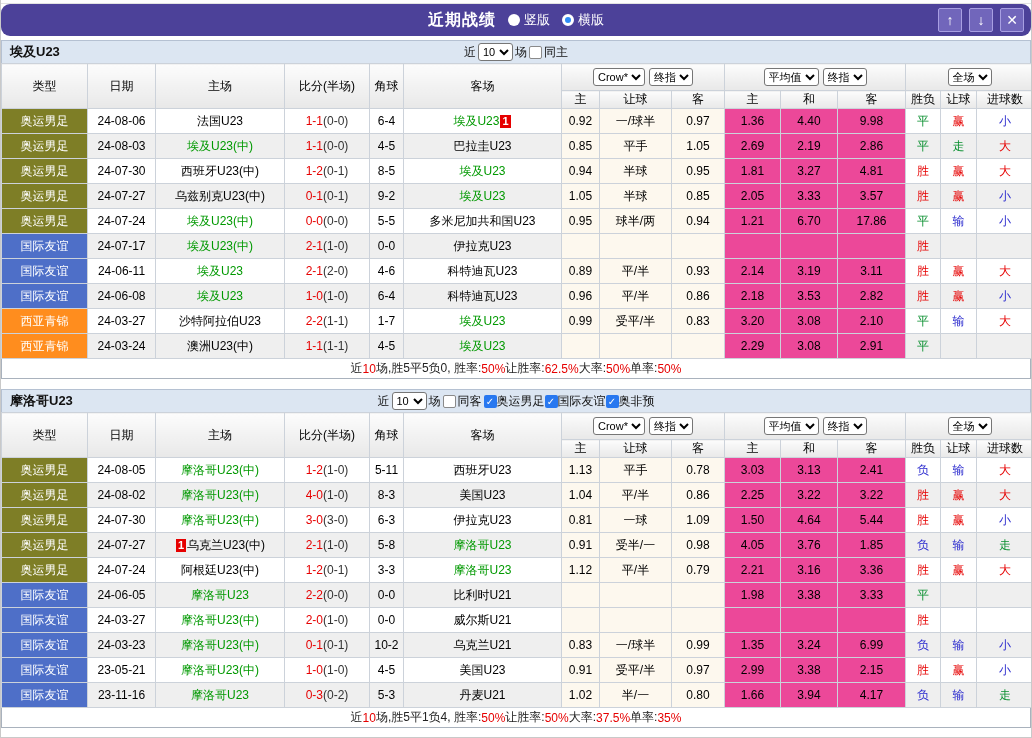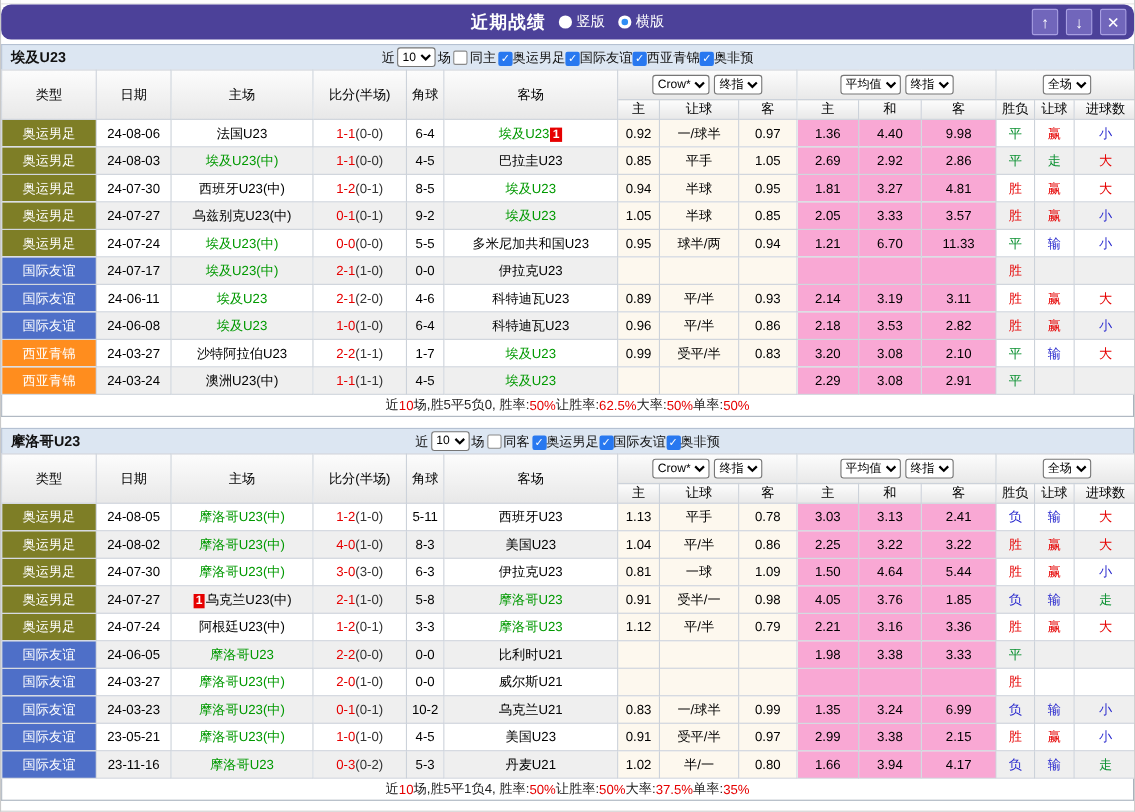--- a/index.html
+++ b/index.html
@@ -36,21 +36,21 @@
   select { font-size:11px; height:18px; border:1px solid #767676; border-radius:3px; background:#fff; margin:4px 2px; }
 
   
   table { border-collapse:collapse; table-layout:fixed; width:100%; font-size:12px; border:1px solid #a9b2bd; }
   th,td { border:1px solid #ccd2da; text-align:center; padding:0; overflow:hidden; white-space:nowrap; }
   thead th { background:linear-gradient(#fcfcfc,#e8e8e8); font-weight:normal; height:18px; color:#000; }
   thead tr.selrow th { height:20px; }
   tbody td { height:25px; color:#000; }
   tr.alt td:not(.cream):not(.bluet):not(.c-type) { background:#efefef; }
   td.cream { background:#fdf8ee; }
-  td.bluet { background:#f9a8d4; }
+  td.bluet { background:#ec4899; }
   td.c-type { color:#fff; }
   .green { color:#009900; }
   .sc { color:#e60000; }
   .hf { color:#333; }
   .badge { display:inline-block; background:#e60000; color:#fff; font-size:11px; line-height:13px; padding:0 2px; margin:0 1px; font-weight:bold; }
   .c-r { color:#e60000; } .c-g { color:#0a9030; } .c-b { color:#2a2ace; }
 
   .summary { height:20px; border:1px solid #a9b2bd; border-top:none; display:flex; align-items:center; justify-content:center; font-size:12px; color:#222; background:#fff; }
   .summary .red { color:#e60000; }
 </style>
@@ -79,21 +79,20 @@
 
   <section>
     <div class="section-bar">
       <span class="team">埃及U23</span>
       <span class="filters">
         <span>近</span>
         <select><option>10</option></select>
         <span>场</span>
         <span class="cb unchecked"></span>
         <span>同主</span>
-        <span class="league-cbs"><span class="cb checked">✓</span><span>奥运男足</span><span class="cb checked">✓</span><span>国际友谊</span><span class="cb checked">✓</span><span>西亚青锦</span><span class="cb checked">✓</span><span>奥非预</span></span>
       </span>
     </div>
 
     <table>
       <colgroup>
         <col style="width:86px">
           <col style="width:68px">
           <col style="width:129px">
           <col style="width:85px">
           <col style="width:34px">
@@ -160,21 +159,21 @@
             <td class="c-type" style="background:#7e7e26">奥运男足</td>
             <td>24-08-03</td>
             <td><span class="green">埃及U23(中)</span></td>
             <td><span class="sc">1-1</span><span class="hf">(0-0)</span></td>
             <td>4-5</td>
             <td><span class="">巴拉圭U23</span></td>
             <td class="cream">0.85</td>
             <td class="cream">平手</td>
             <td class="cream">1.05</td>
             <td class="bluet">2.69</td>
-            <td class="bluet">2.92</td>
+            <td class="bluet">2.19</td>
             <td class="bluet">2.86</td>
             <td class="c-g">平</td>
             <td class="c-g">走</td>
             <td class="c-r">大</td>
           </tr>
           <tr class="">
             <td class="c-type" style="background:#7e7e26">奥运男足</td>
             <td>24-07-30</td>
             <td><span class="">西班牙U23(中)</span></td>
             <td><span class="sc">1-2</span><span class="hf">(0-1)</span></td>
@@ -212,21 +211,21 @@
             <td>24-07-24</td>
             <td><span class="green">埃及U23(中)</span></td>
             <td><span class="sc">0-0</span><span class="hf">(0-0)</span></td>
             <td>5-5</td>
             <td><span class="">多米尼加共和国U23</span></td>
             <td class="cream">0.95</td>
             <td class="cream">球半/两</td>
             <td class="cream">0.94</td>
             <td class="bluet">1.21</td>
             <td class="bluet">6.70</td>
-            <td class="bluet">11.33</td>
+            <td class="bluet">17.86</td>
             <td class="c-g">平</td>
             <td class="c-b">输</td>
             <td class="c-b">小</td>
           </tr>
           <tr class="alt">
             <td class="c-type" style="background:#4e6fc8">国际友谊</td>
             <td>24-07-17</td>
             <td><span class="green">埃及U23(中)</span></td>
             <td><span class="sc">2-1</span><span class="hf">(1-0)</span></td>
             <td>0-0</td>

